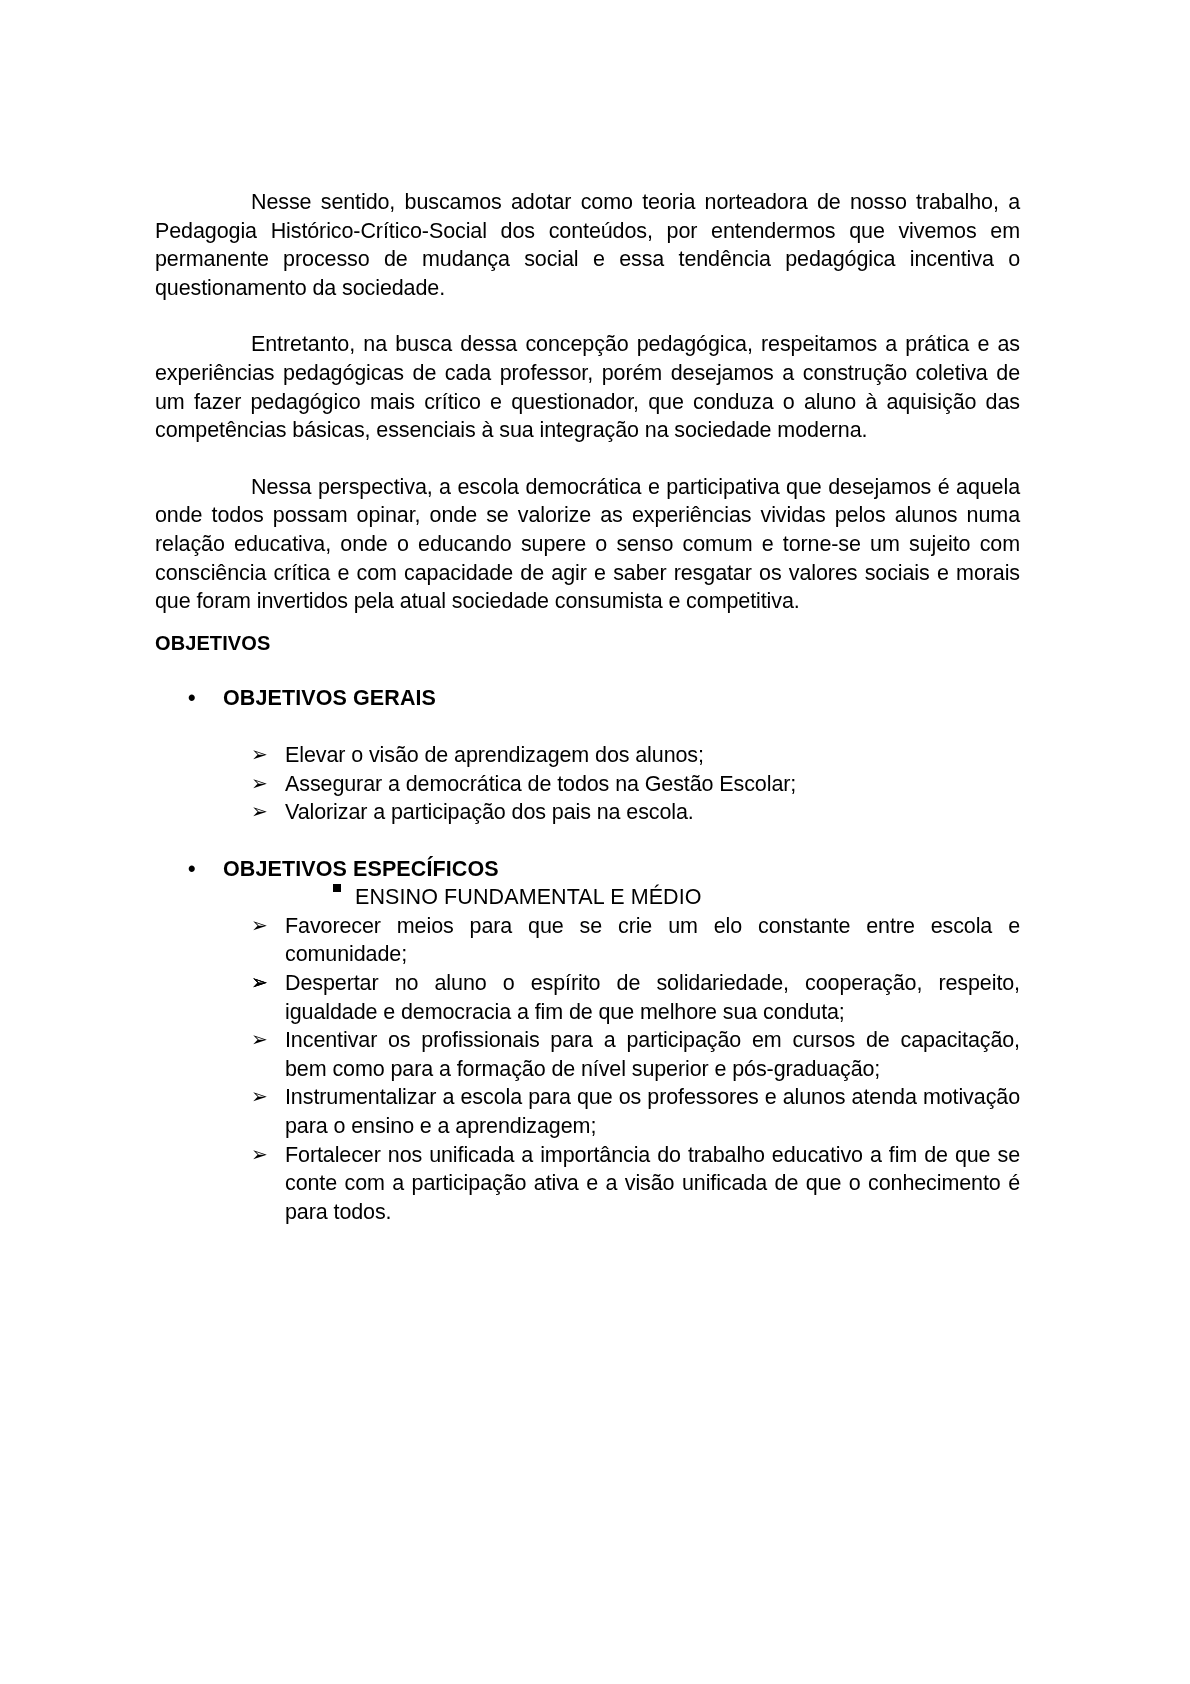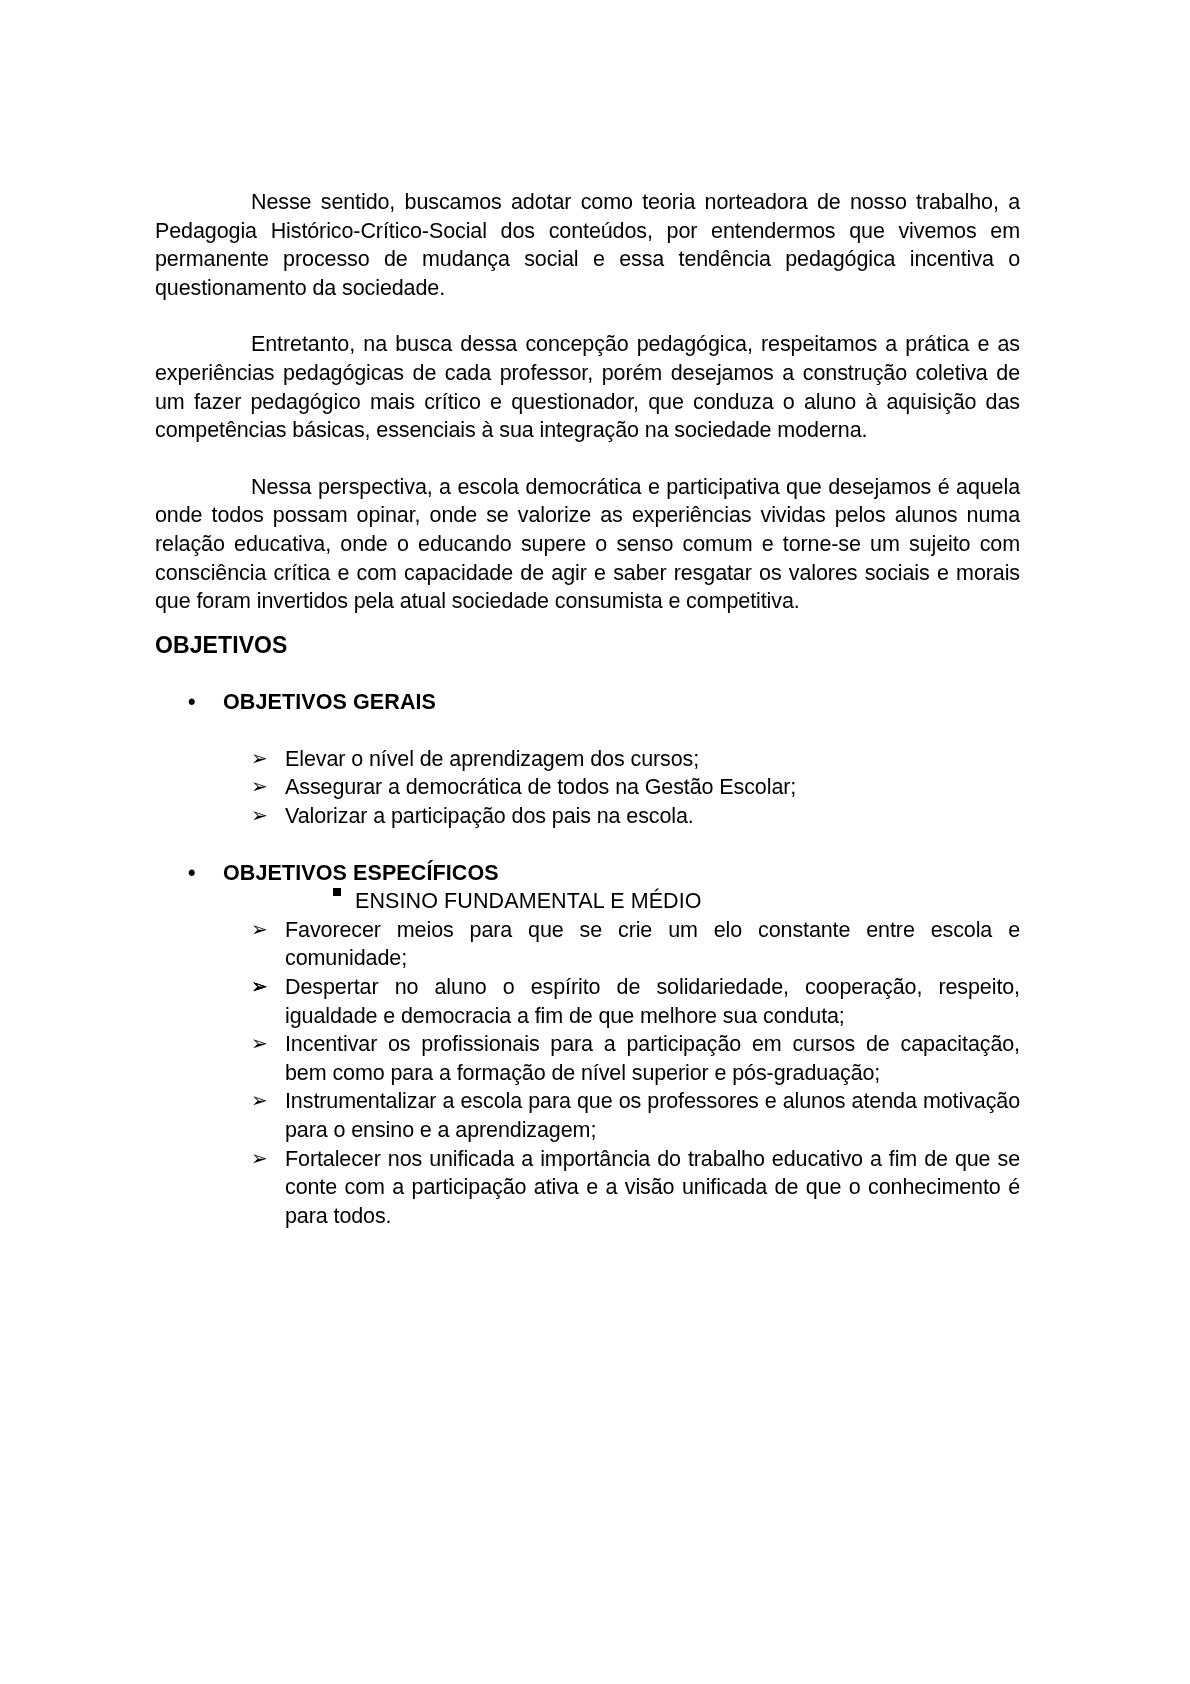--- a/index.html
+++ b/index.html
@@ -33,21 +33,21 @@
     line-height: 1.33;
     text-align: justify;
     text-indent: 96px;
     letter-spacing: -0.1px;
   }
   .gap-para { height: 28px; }
   .gap-small { height: 14px; }
 
   h2.section-heading {
     margin: 0;
-    font-size: 23px;
+    font-size: 20px;
     font-weight: bold;
     line-height: 1.33;
     text-align: left;
     letter-spacing: 0.1px;
   }
 
   
   ul.lvl1 {
     list-style: none;
     margin: 0;
@@ -146,21 +146,21 @@
       <li>
         <span class="bullet-dot">•</span>
         <span>OBJETIVOS GERAIS</span>
       </li>
     </ul>
     <div class="gap-para"></div>
 
     <ul class="arrows gerais">
       <li>
         <span class="bullet-arrow">➢</span>
-        <span>Elevar o nível de aprendizagem dos cursos;</span>
+        <span>Elevar o visão de aprendizagem dos alunos;</span>
       </li>
       <li>
         <span class="bullet-arrow">➢</span>
         <span>Assegurar a democrática de todos na Gestão Escolar;</span>
       </li>
       <li>
         <span class="bullet-arrow">➢</span>
         <span>Valorizar a participação dos pais na escola.</span>
       </li>
     </ul>

